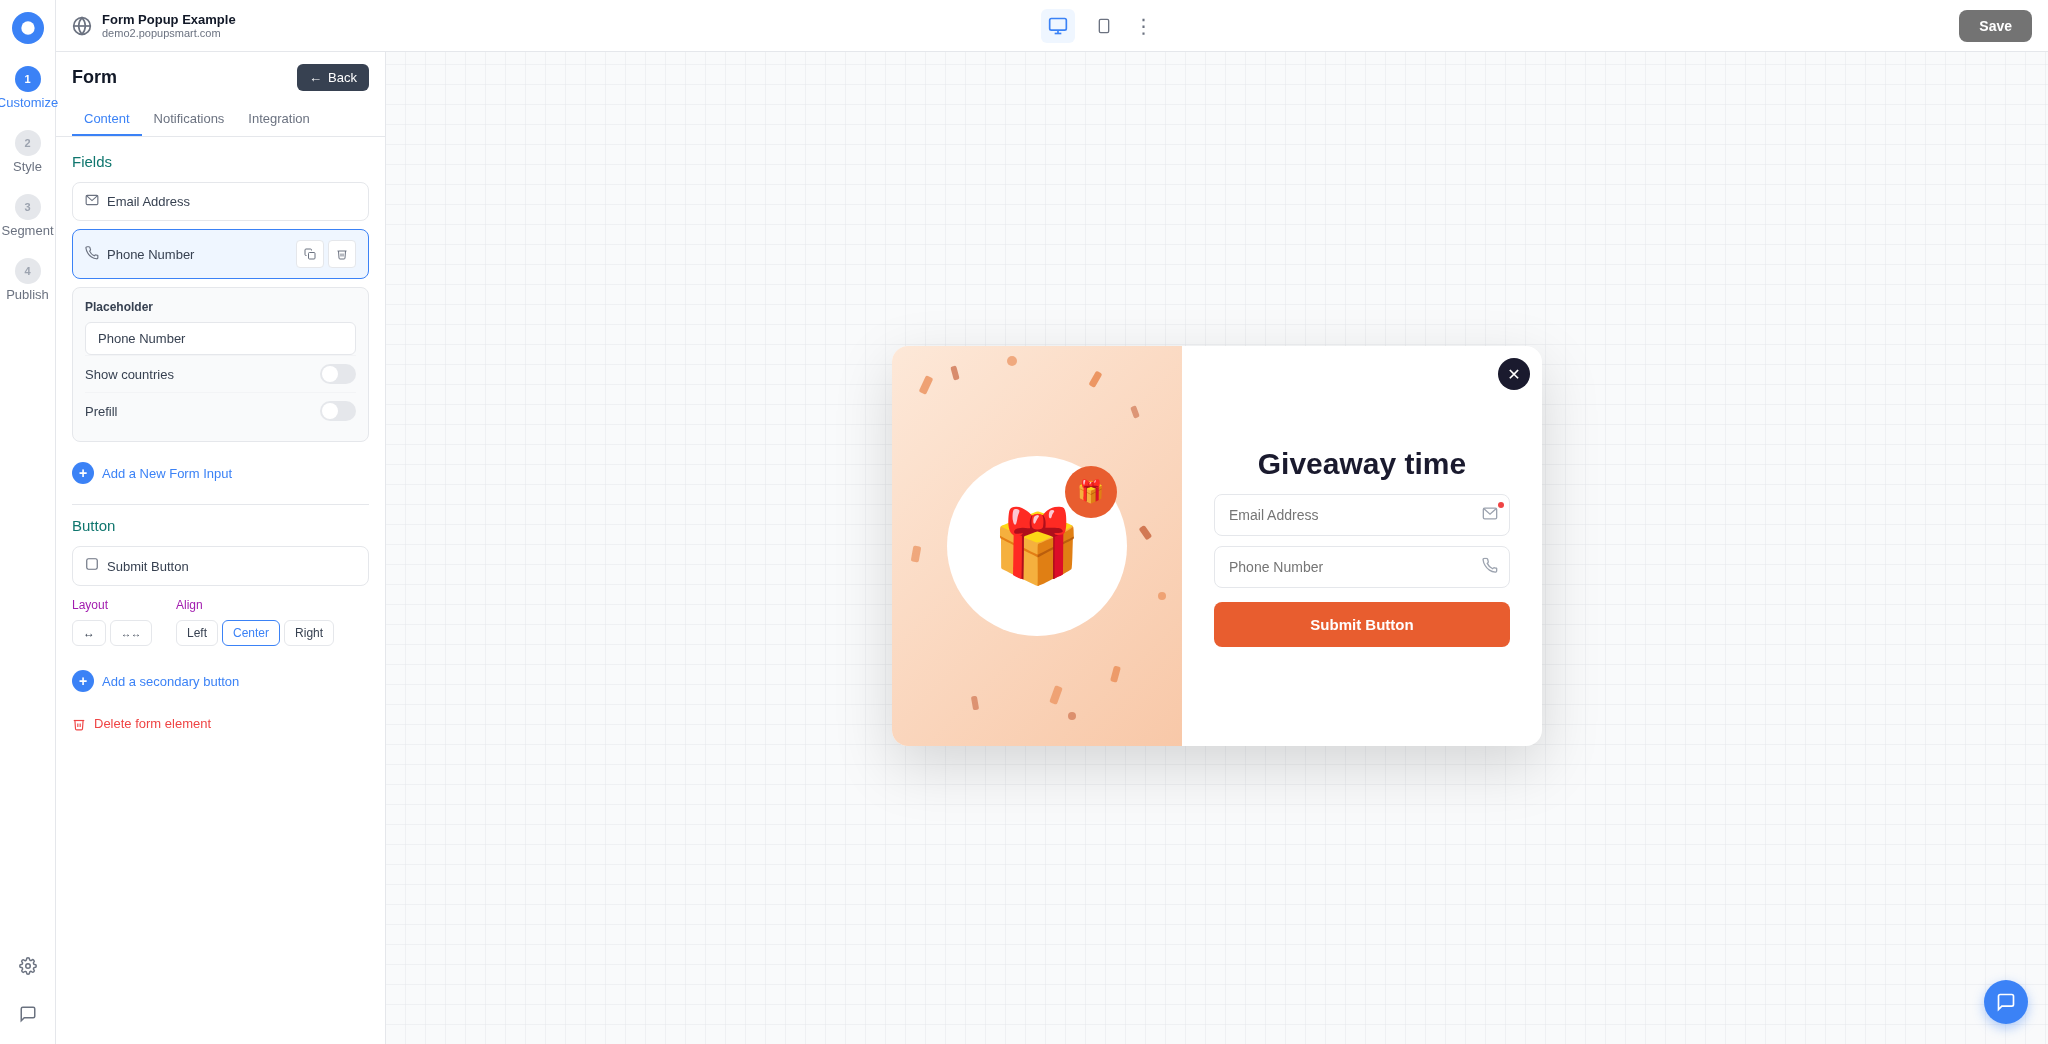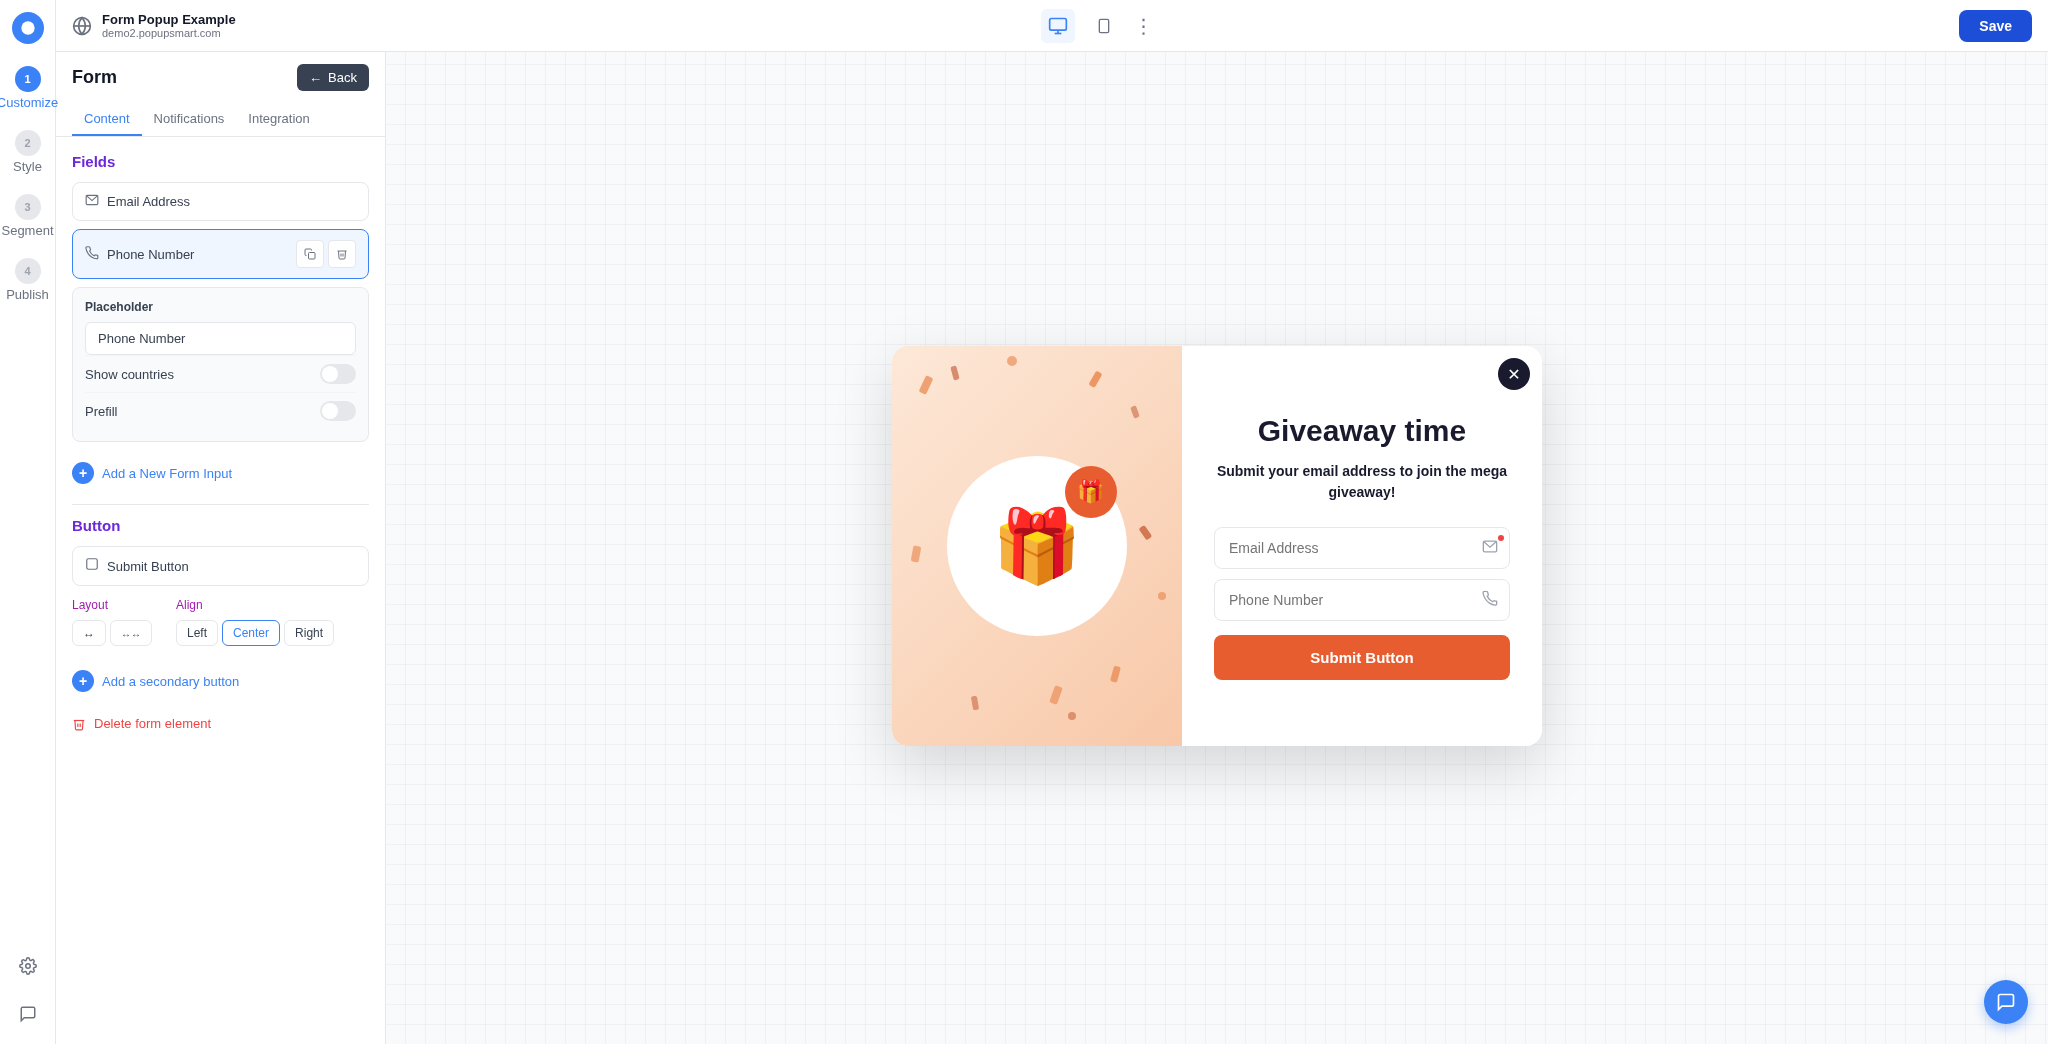--- a/index.html
+++ b/index.html
@@ -68,21 +68,21 @@
       border-bottom: 1px solid #e5e7eb;
       text-align: right;
     }
     .panel-tab {
       padding: 8px 12px; font-size: 13px; cursor: pointer;
       border-bottom: 2px solid transparent; color: #6b7280;
     }
     .panel-tab.active { border-bottom-color: #3b82f6; color: #3b82f6; font-weight: 500; }
 
     .panel-content { padding: 16px; flex: 1; }
-    .section-title { font-size: 15px; font-weight: 700; color: #6d28d9; margin-bottom: 12px; }
+    .section-title { font-size: 15px; font-weight: 400; color: #0f766e; margin-bottom: 12px; }
 
     
     .field-item {
       display: flex; align-items: center; gap: 8px;
       padding: 10px 12px; border: 1px solid #e5e7eb; border-radius: 8px;
       margin-bottom: 8px; background: #fff; cursor: pointer;
     }
     .field-item.active { border-color: #3b82f6; background: #eff6ff; }
     .field-icon { color: #6b7280; font-size: 14px; }
     .field-label { font-size: 13px; color: #374151; flex: 1; }
@@ -161,21 +161,21 @@
     }
     .topbar-left { display: flex; align-items: center; gap: 10px; }
     .topbar-info { display: flex; flex-direction: column; }
     .topbar-title { font-size: 13px; font-weight: 600; color: #111827; }
     .topbar-url { font-size: 11px; color: #6b7280; }
     .topbar-center { display: flex; align-items: center; gap: 12px; }
     .device-btn { width: 34px; height: 34px; border-radius: 6px; display: flex; align-items: center; justify-content: center; cursor: pointer; color: #6b7280; }
     .device-btn.active { background: #eff6ff; color: #3b82f6; }
     .more-btn { cursor: pointer; color: #6b7280; }
     .save-btn {
-      background: #1d4ed8; color: white; border: none; border-radius: 8px;
+      background: #737373; color: white; border: none; border-radius: 8px;
       padding: 8px 20px; font-size: 14px; font-weight: 600; cursor: pointer;
     }
 
     
     .main-preview {
       flex: 1;
       margin-top: 48px;
       background: repeating-linear-gradient(0deg, transparent, transparent 19px, #e5e7eb 20px),
                   repeating-linear-gradient(90deg, transparent, transparent 19px, #e5e7eb 20px);
       background-color: #f9fafb;
@@ -484,22 +484,20 @@
           <span class="gift-img">🎁</span>
         </div>
         <div class="gift-badge">
           🎁
         </div>
       </div>
     </div>
 
     <div class="popup-right">
       <h1 class="popup-title">Giveaway time</h1>
-      <p class="popup-subtitle">Submit your email address to
-join the mega giveaway!</p>
 
       <div class="popup-field">
         <div class="popup-required-dot"></div>
         <input class="popup-input" type="email" placeholder="Email Address" style="">
         <span class="popup-input-icon">
           <svg width="16" height="16" viewBox="0 0 24 24" fill="none" stroke="currentColor" stroke-width="2">
             <rect x="2" y="4" width="20" height="16" rx="2"></rect>
               <polyline points="2,4 12,13 22,4"></polyline>
           </svg>
         </span>

